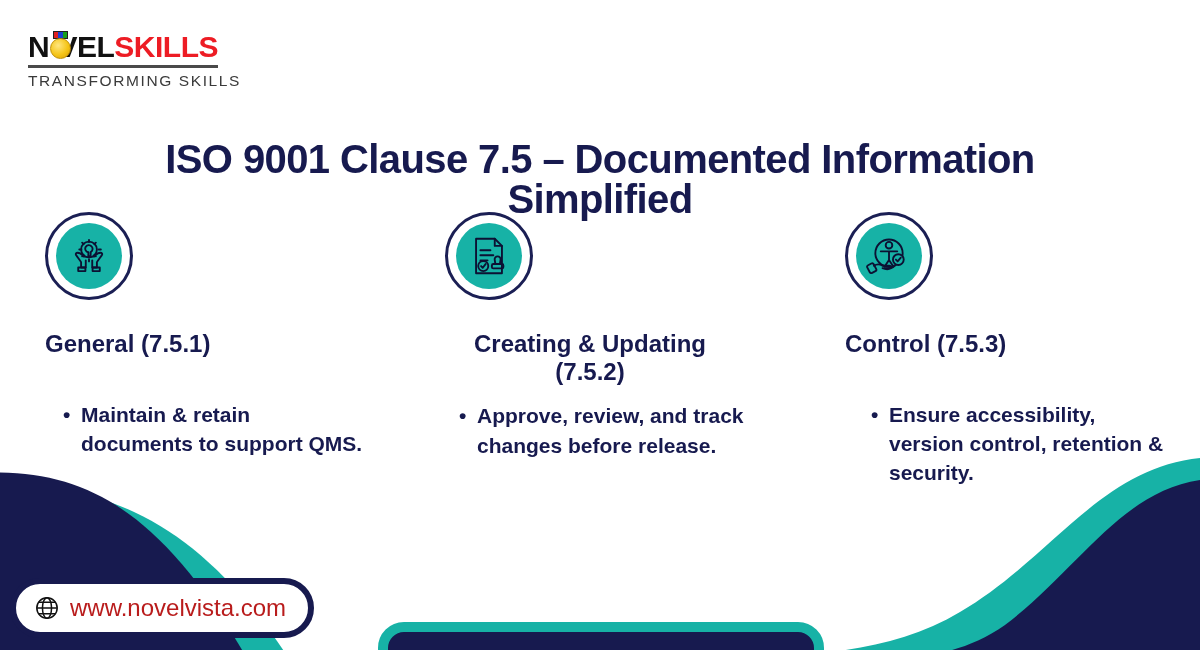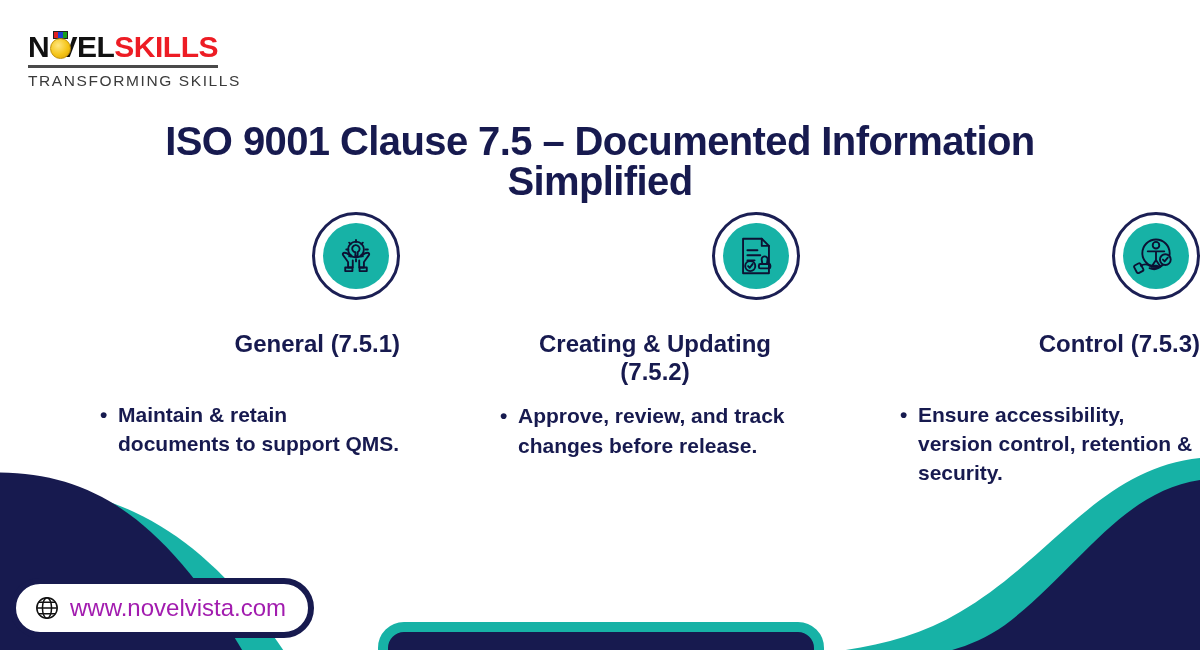--- a/index.html
+++ b/index.html
@@ -85,21 +85,21 @@
     letter-spacing: 1.6px;
     color: #3a3a3a;
     margin-top: 4px;
     white-space: nowrap;
   }
 
   
   #headline {
     position: absolute;
     left: 140px;
-    top: 94px;
+    top: 112px;
     width: 920px;
     text-align: center;
     color: #171a4f;
     font-family: "Liberation Sans", sans-serif;
     font-weight: bold;
     font-size: 40px;
     line-height: 1.0;
     letter-spacing: -0.6px;
   }
 
@@ -108,21 +108,22 @@
     position: absolute;
     left: 0;
     top: 212px;
     width: 1200px;
     display: flex;
   }
   .col {
     flex: 1 1 0;
     display: flex;
     flex-direction: column;
-    align-items: flex-end;
+    align-items: flex-start;
+    padding-left: 45px;
   }
   .icon-ring {
     width: 88px;
     height: 88px;
     border-radius: 50%;
     border: 3px solid #1b1f54;
     background: #ffffff;
     display: flex;
     align-items: center;
     justify-content: center;
@@ -194,21 +195,21 @@
   #url-globe-icon {
     flex: 0 0 auto;
     width: 26px;
     height: 26px;
     margin-right: 10px;
     display: block;
   }
   #url-text {
     font-family: "Liberation Sans", sans-serif;
     font-size: 24px;
-    color: #a21caf;
+    color: #b91c1c;
     white-space: nowrap;
   }
 
   
   #bottom-card {
     position: absolute;
     left: 378px;
     top: 622px;
     width: 446px;
     height: 60px;

